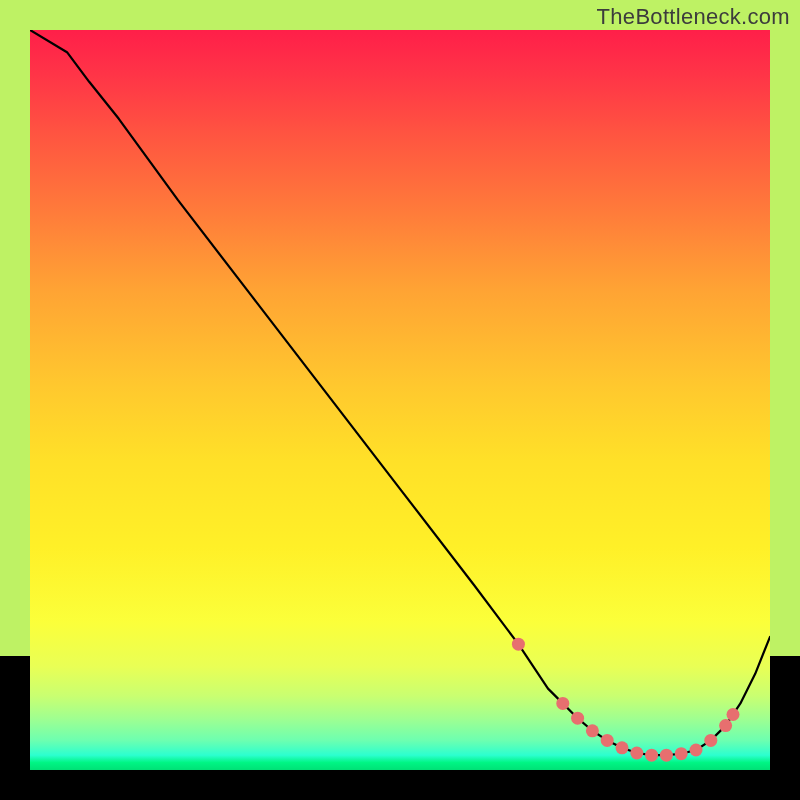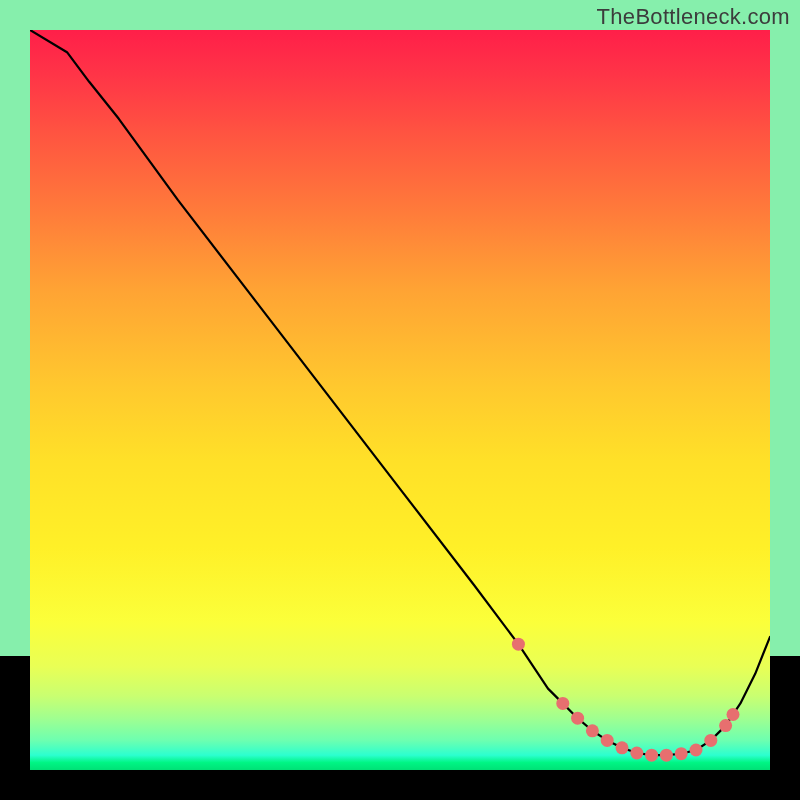--- a/index.html
+++ b/index.html
@@ -10,21 +10,21 @@
     background: #000;
     overflow: hidden;
     font-family: Arial, Helvetica, sans-serif;
   }
   .frame {
     position: absolute;
     left: 0;
     top: 0;
     width: 800px;
     height: 656px;
-    background: #86efac;
+    background: #bef264;
   }
   .plot-wrap {
     position: absolute;
     left: 30px;
     top: 30px;
     width: 740px;
     height: 740px;
   }
   .gradient-bg {
     position: absolute;

